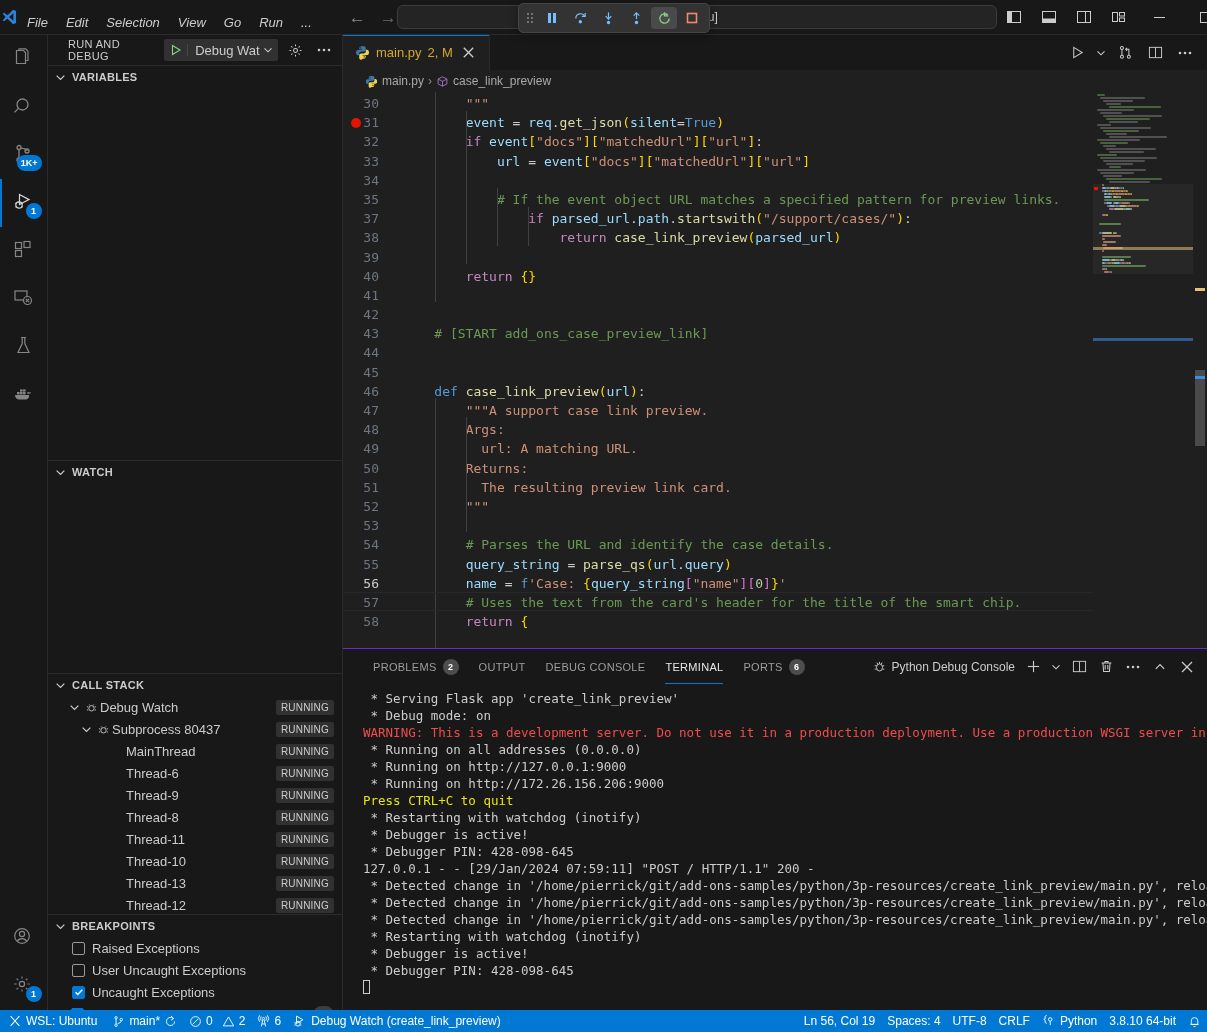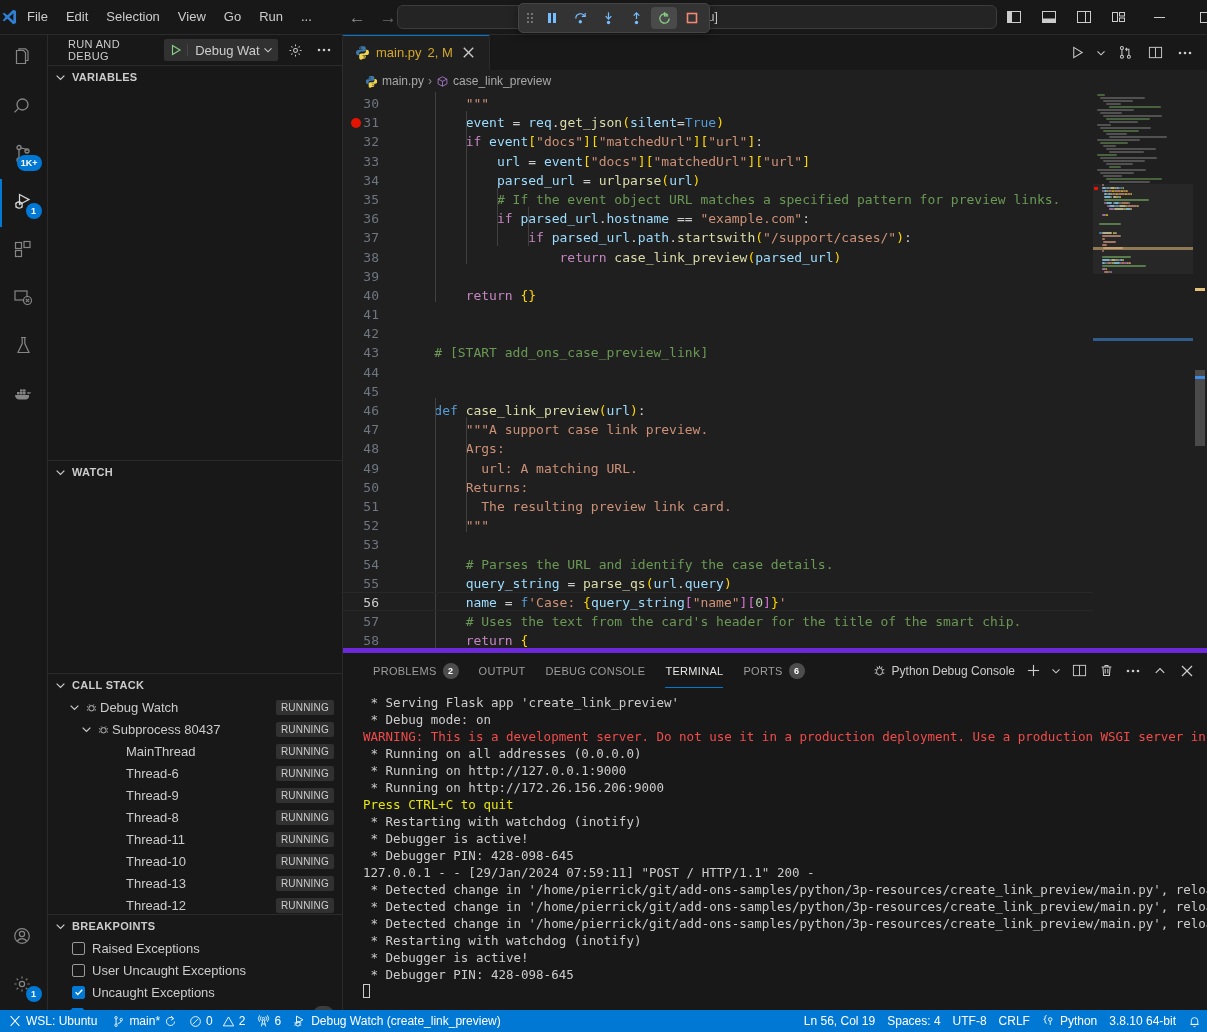--- a/index.html
+++ b/index.html
@@ -12,21 +12,21 @@
     overflow: hidden;
   }
   .app { position: relative; width: 1207px; height: 1032px; display: flex; flex-direction: column; }
 
   
   .titlebar {
     height: 35px; background: #181818; display: flex; align-items: center;
     border-bottom: 1px solid #2b2b2b; flex: 0 0 35px; position: relative; z-index: 40;
   }
   .vscode-logo { width: 40px; display:flex; align-items:center; justify-content:center; }
-  .menu { display: flex; align-items: center; height: 100%; }
+  .menu { display: flex; align-items: flex-end; height: 100%; font-style: italic; }
   .menu-item {
     padding: 3px 9px; font-size: 13px; color: #cccccc; cursor: default; border-radius: 4px;
     line-height: 16px;
   }
   .nav-arrows { display:flex; align-items:center; gap:14px; margin-left: 28px; }
   .arrow { color: #8c8c8c; font-size: 17px; line-height: 1; }
   .arrow.dim { color: #6a6a6a; }
   .titlebar-center { flex: 1; display: flex; justify-content: center; align-items: center; position: relative; }
   .qopen {
     width: 600px; height: 24px; background: #242424; border: 1px solid #3c3c3c; border-radius: 6px;
@@ -144,21 +144,21 @@
   .cursor-line-hl{position:absolute;left:0;right:0;height:19.2px;border-top:1px solid #282828;border-bottom:1px solid #282828;}
   .minimap { width:100px; flex:0 0 100px; position:relative; background:#1f1f1f; overflow:hidden;}
   .mm-line{position:absolute;height:2px;border-radius:1px;}
   .mm-slider{position:absolute;left:0;right:0;background:rgba(121,121,121,.10);}
   .vscroll{width:14px;flex:0 0 14px;background:#1f1f1f;position:relative;}
   .vthumb{position:absolute;left:2px;right:2px;background:#4a4a4a;border-radius:0;}
   .ovr{position:absolute;left:2px;width:10px;height:3px;}
 
   
   .panel { height: 362px; flex:0 0 362px; background:#181818; display:flex; flex-direction:column;
-           border-top:5px solid #6d28d9; min-height:0;}
+           border-top:1px solid #6d28d9; min-height:0;}
   .panel-tabs{height:35px;display:flex;align-items:center;padding-left:20px;gap:0;flex:0 0 35px;}
   .ptab{display:flex;align-items:center;gap:6px;padding:0 10px;height:100%;font-size:11px;letter-spacing:.3px;color:#9d9d9d;position:relative;text-transform:uppercase;}
   .ptab.active{color:#e7e7e7;}
   .ptab.active::after{content:'';position:absolute;left:10px;right:10px;bottom:0;height:1px;background:#0078d4;}
   .pbadge{background:#4d4d4d;color:#ffffff;border-radius:9px;min-width:16px;height:16px;font-size:9px;display:flex;align-items:center;justify-content:center;padding:0 4px;font-weight:bold;}
   .panel-actions{margin-left:auto;display:flex;align-items:center;gap:3px;padding-right:8px;}
   .pact{height:24px;min-width:24px;display:flex;align-items:center;justify-content:center;color:#cccccc;border-radius:5px;padding:0 3px;}
   .pact.term-name{font-size:12px;gap:5px;}
   .term {
     flex:1; overflow:hidden; font-family:"DejaVu Sans Mono", monospace; font-size:12.5px;
@@ -621,23 +621,22 @@
           <span>case_link_preview</span>
         </span>
       </div>
 
       <div class="codewrap">
         <div class="code" id="code">
             <div class="cl"><div class="gutter">30</div><div class="ctext"><span class="op">        </span><span class="str">"""</span></div></div>
             <div class="cl"><div class="gutter">31<span class="bpmark"></span></div><div class="ctext"><span class="op">        </span><span class="var">event </span><span class="op">= </span><span class="var">req</span><span class="op">.</span><span class="fn">get_json</span><span class="br1">(</span><span class="var">silent</span><span class="op">=</span><span class="kb">True</span><span class="br1">)</span></div></div>
             <div class="cl"><div class="gutter">32</div><div class="ctext"><span class="op">        </span><span class="k">if </span><span class="var">event</span><span class="br1">[</span><span class="str">"docs"</span><span class="br1">]</span><span class="br1">[</span><span class="str">"matchedUrl"</span><span class="br1">]</span><span class="br1">[</span><span class="str">"url"</span><span class="br1">]</span><span class="op">:</span></div></div>
             <div class="cl"><div class="gutter">33</div><div class="ctext"><span class="op">            </span><span class="var">url </span><span class="op">= </span><span class="var">event</span><span class="br1">[</span><span class="str">"docs"</span><span class="br1">]</span><span class="br1">[</span><span class="str">"matchedUrl"</span><span class="br1">]</span><span class="br1">[</span><span class="str">"url"</span><span class="br1">]</span></div></div>
-            <div class="cl"><div class="gutter">34</div><div class="ctext"><span class="op">            </span><span class="var">parsed_url </span><span class="op">= </span><span class="fn">urlparse</span><span class="br1">(</span><span class="var">url</span><span class="br1">)</span></div></div>
+            <div class="cl"><div class="gutter">34</div></div>
             <div class="cl"><div class="gutter">35</div><div class="ctext"><span class="op">            </span><span class="cmt"># If the event object URL matches a specified pattern for preview links.</span></div></div>
-            <div class="cl"><div class="gutter">36</div><div class="ctext"><span class="op">            </span><span class="k">if </span><span class="var">parsed_url</span><span class="op">.</span><span class="var">hostname </span><span class="op">== </span><span class="str">"example.com"</span><span class="op">:</span></div></div>
             <div class="cl"><div class="gutter">37</div><div class="ctext"><span class="op">                </span><span class="k">if </span><span class="var">parsed_url</span><span class="op">.</span><span class="var">path</span><span class="op">.</span><span class="fn">startswith</span><span class="br1">(</span><span class="str">"/support/cases/"</span><span class="br1">)</span><span class="op">:</span></div></div>
             <div class="cl"><div class="gutter">38</div><div class="ctext"><span class="op">                    </span><span class="k">return </span><span class="fn">case_link_preview</span><span class="br1">(</span><span class="var">parsed_url</span><span class="br1">)</span></div></div>
             <div class="cl"><div class="gutter">39</div><div class="ctext"></div></div>
             <div class="cl"><div class="gutter">40</div><div class="ctext"><span class="op">        </span><span class="k">return </span><span class="br1">{</span><span class="br1">}</span></div></div>
             <div class="cl"><div class="gutter">41</div><div class="ctext"></div></div>
             <div class="cl"><div class="gutter">42</div><div class="ctext"></div></div>
             <div class="cl"><div class="gutter">43</div><div class="ctext"><span class="op">    </span><span class="cmt"># [START add_ons_case_preview_link]</span></div></div>
             <div class="cl"><div class="gutter">44</div><div class="ctext"></div></div>
             <div class="cl"><div class="gutter">45</div><div class="ctext"></div></div>
             <div class="cl"><div class="gutter">46</div><div class="ctext"><span class="op">    </span><span class="kb">def </span><span class="fn">case_link_preview</span><span class="br1">(</span><span class="var">url</span><span class="br1">)</span><span class="op">:</span></div></div>

